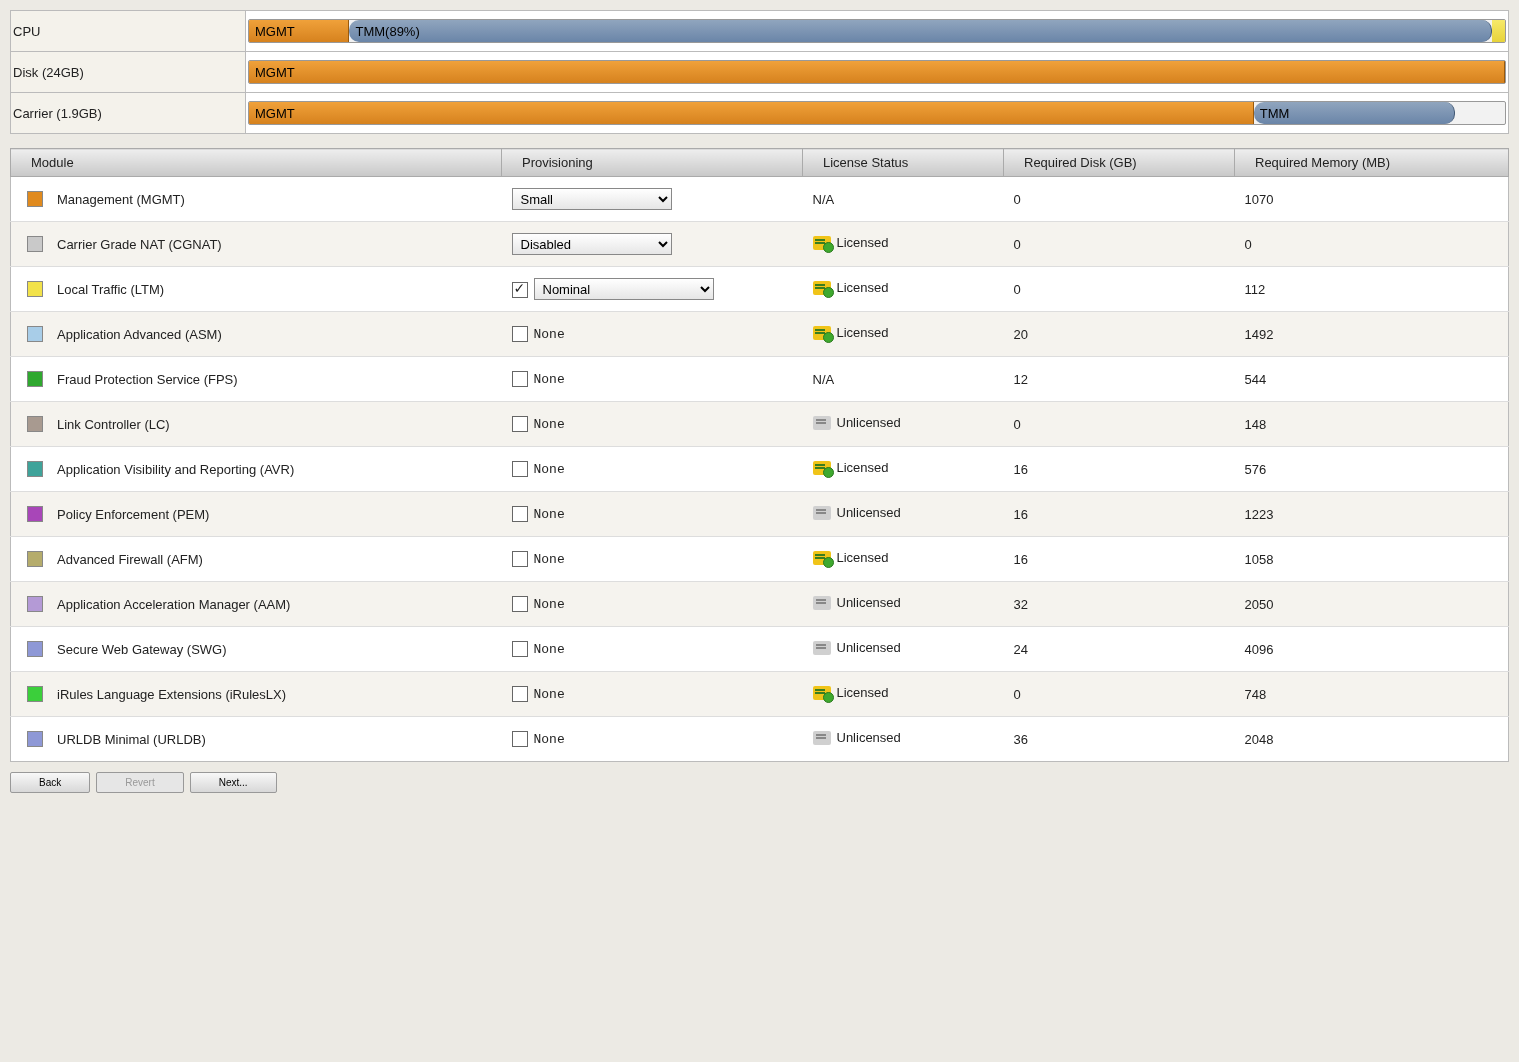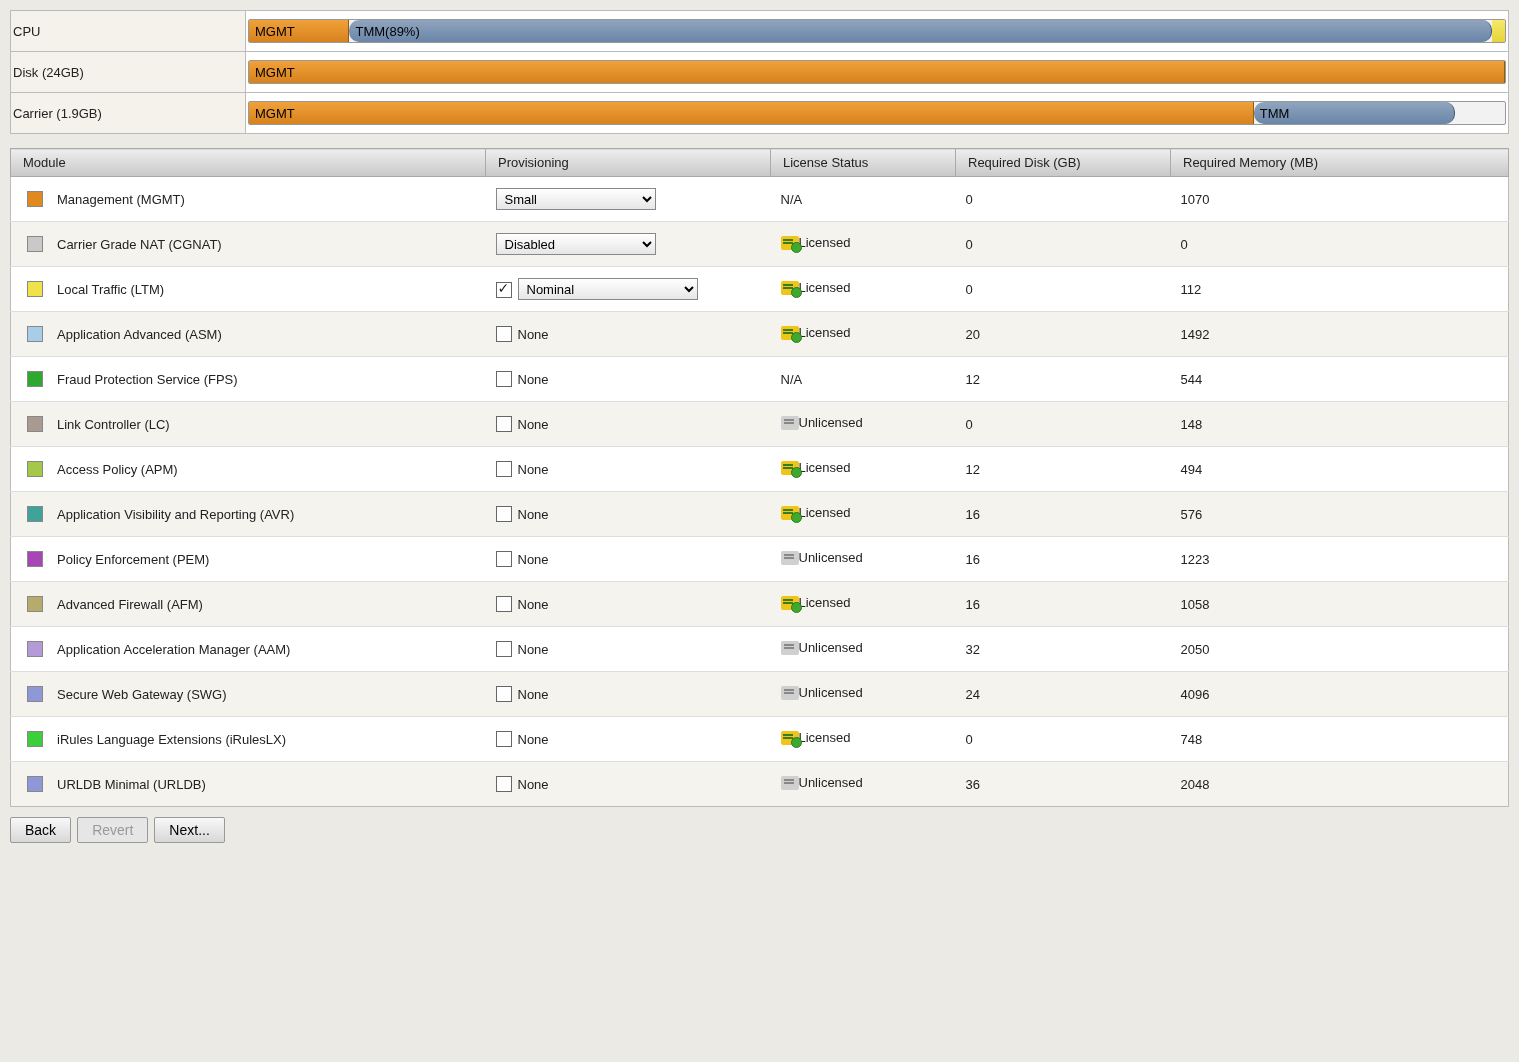--- a/index.html
+++ b/index.html
@@ -8,41 +8,41 @@
   table.alloc{border-collapse:collapse;width:100%;background:#fff;border:1px solid #bbb;}
   table.alloc td{border:1px solid #bbb;padding:8px 2px;vertical-align:middle;}
   table.alloc td.label{background:#f4f2eb;width:230px;}
   .bar-shell{position:relative;height:22px;background:#f2f2f2;border:1px solid #999;border-radius:2px;overflow:hidden;}
   .seg{position:absolute;top:0;height:100%;display:flex;align-items:center;padding-left:6px;font-size:13px;color:#000;box-sizing:border-box;}
   .seg-mgmt{background:linear-gradient(#f0a13a,#d6821e);border-right:1px solid #9a5a0c;}
   .seg-tmm{background:linear-gradient(#90a5be,#6a85a8);border-right:1px solid #445a76;border-radius:10px;}
   .seg-ltm{background:linear-gradient(#f6e96a,#e7d33a);}
   
   table.mod{border-collapse:collapse;width:100%;margin-top:14px;background:#fff;border:1px solid #bbb;}
-  table.mod th{background:linear-gradient(#eeeeee,#c8c8c8);border:1px solid #aaa;text-align:left;padding:6px 12px;font-weight:normal;color:#222;font-size:13px;}
+  table.mod th{background:linear-gradient(#eeeeee,#c8c8c8);border:1px solid #aaa;text-align:left;padding:6px 20px;font-weight:normal;color:#222;font-size:13px;}
   table.mod td{border-top:1px solid #ddd;padding:0 10px;height:44px;vertical-align:middle;}
   table.mod tr:nth-child(even) td{background:#f5f3ee;}
   table.mod tr:nth-child(odd) td{background:#ffffff;}
   .swatch{display:inline-block;width:14px;height:14px;border:1px solid #888;vertical-align:middle;margin:0 14px 0 6px;}
   .modname{display:inline-block;vertical-align:middle;}
   select{height:22px;font-size:13px;border:1px solid #888;background:linear-gradient(#fff,#e6e6e6);padding:1px 4px;min-width:160px;}
   .chk{display:inline-block;width:14px;height:14px;border:1px solid #666;background:#fff;vertical-align:middle;margin-right:6px;position:relative;}
   .chk.checked::after{content:"✓";position:absolute;top:-3px;left:1px;font-size:14px;color:#222;}
-  .none-text{vertical-align:middle;}
-  
-  .lic{display:inline-flex;align-items:center;}
+  .none-text{vertical-align:middle;font-family:Liberation Mono, monospace;}
+  
+  .lic{display:inline-flex;align-items:center;gap:6px;}
   .ic{display:inline-block;width:18px;height:14px;border-radius:2px;position:relative;vertical-align:middle;}
   .ic-lic{background:#f0c419;}
   .ic-lic::before{content:"";position:absolute;left:2px;top:3px;width:10px;height:2px;background:#3a7d1f;box-shadow:0 3px 0 #3a7d1f;}
   .ic-lic::after{content:"";position:absolute;right:-3px;bottom:-3px;width:9px;height:9px;border-radius:50%;background:#3fa92e;border:1px solid #2a7a1c;}
   .ic-unlic{background:#d0d0d0;}
   .ic-unlic::before{content:"";position:absolute;left:3px;top:3px;width:10px;height:2px;background:#888;box-shadow:0 3px 0 #888;}
   
   .btnbar{margin-top:10px;display:flex;gap:6px;}
-  button{background:linear-gradient(#f8f8f8,#d8d8d8);border:1px solid #999;border-radius:2px;padding:4px 14px;font-size:14px;cursor:pointer;}
+  button{background:linear-gradient(#f8f8f8,#d8d8d8);border:1px solid #999;border-radius:2px;padding:4px 28px;font-size:10px;cursor:pointer;}
   button:disabled{color:#999;cursor:default;background:#e6e6e6;}
   
   .col-mod{width:450px;}
   .col-prov{width:260px;}
   .col-lic{width:160px;}
   .col-disk{width:190px;}
 </style>
 </head>
 <body>
 
@@ -139,30 +139,20 @@
           <td><span class="swatch" style="background:#a89a90"></span><span class="modname">Link Controller (LC)</span></td>
           <td><span class="chk"></span><span class="none-text">None</span></td>
           <td><span class="lic">
               <span class="ic ic-unlic"></span>
               <span>Unlicensed</span>
             </span></td>
           <td>0</td>
           <td>148</td>
         </tr>
         <tr>
-          <td><span class="swatch" style="background:#a6c84a"></span><span class="modname">Access Policy (APM)</span></td>
-          <td><span class="chk"></span><span class="none-text">None</span></td>
-          <td><span class="lic">
-              <span class="ic ic-lic"></span>
-              <span>Licensed</span>
-            </span></td>
-          <td>12</td>
-          <td>494</td>
-        </tr>
-        <tr>
           <td><span class="swatch" style="background:#3fa39a"></span><span class="modname">Application Visibility and Reporting (AVR)</span></td>
           <td><span class="chk"></span><span class="none-text">None</span></td>
           <td><span class="lic">
               <span class="ic ic-lic"></span>
               <span>Licensed</span>
             </span></td>
           <td>16</td>
           <td>576</td>
         </tr>
         <tr>

